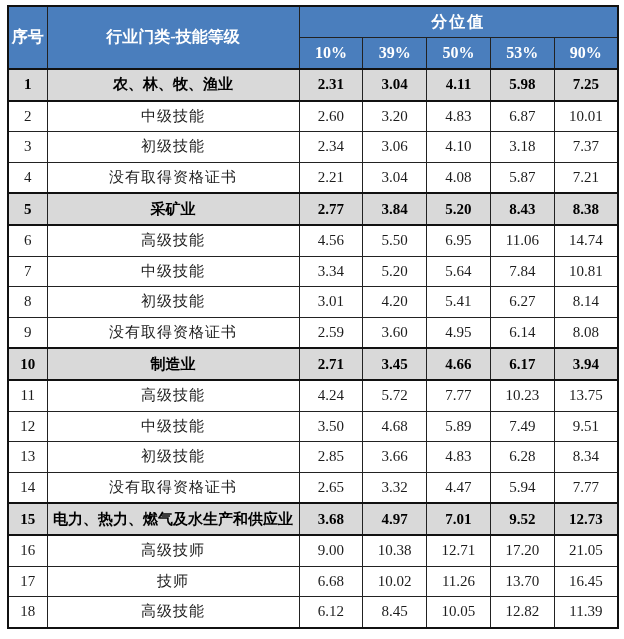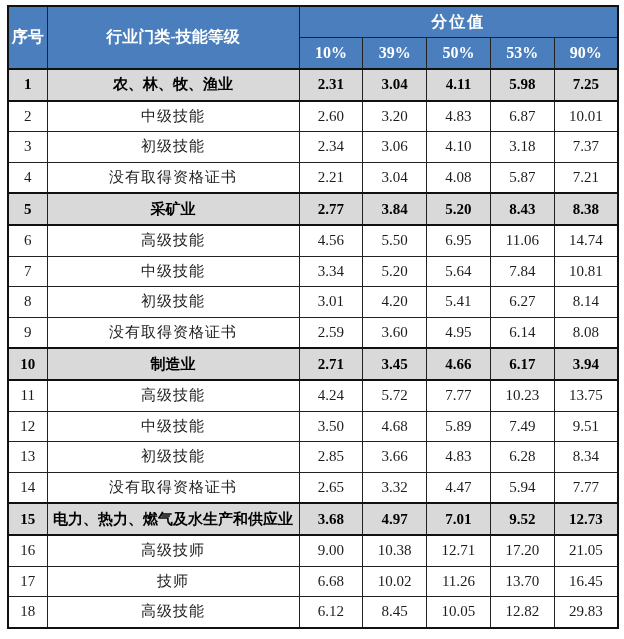--- a/index.html
+++ b/index.html
@@ -248,17 +248,17 @@
           <td>13.70</td>
           <td>16.45</td>
         </tr>
         <tr>
           <td class="num-cell">18</td>
           <td class="label-cell">高级技能</td>
           <td>6.12</td>
           <td>8.45</td>
           <td>10.05</td>
           <td>12.82</td>
-          <td>29.83</td>
+          <td>11.39</td>
         </tr>
       </tbody>
   </table>
 </div>
 
 </body></html>

